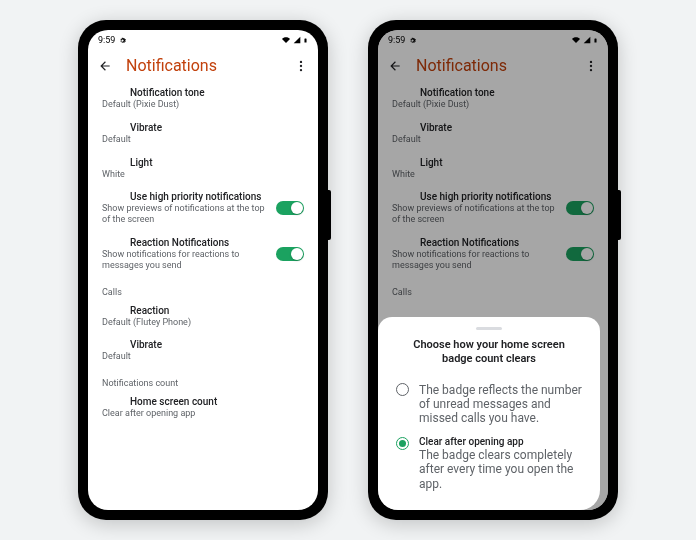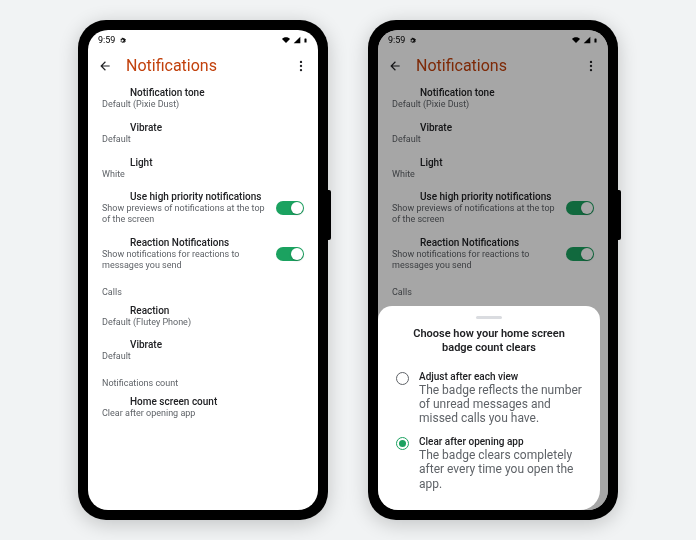--- a/index.html
+++ b/index.html
@@ -286,21 +286,20 @@
       </div>
       <div class="section-label">Calls</div>
     </div>
     <div class="scrim"></div>
     <div class="sheet">
       <div class="sheet-handle"></div>
       <div class="sheet-title">Choose how your home screen badge count clears</div>
       <div class="radio-item">
         <div class="radio"></div>
         <div class="radio-text">
-          <div class="radio-title">Adjust after each view</div>
           <div class="radio-sub">The badge reflects the number of unread messages and missed calls you have.</div>
         </div>
       </div>
       <div class="radio-item">
         <div class="radio checked"></div>
         <div class="radio-text">
           <div class="radio-title">Clear after opening app</div>
           <div class="radio-sub">The badge clears completely after every time you open the app.</div>
         </div>
       </div>

